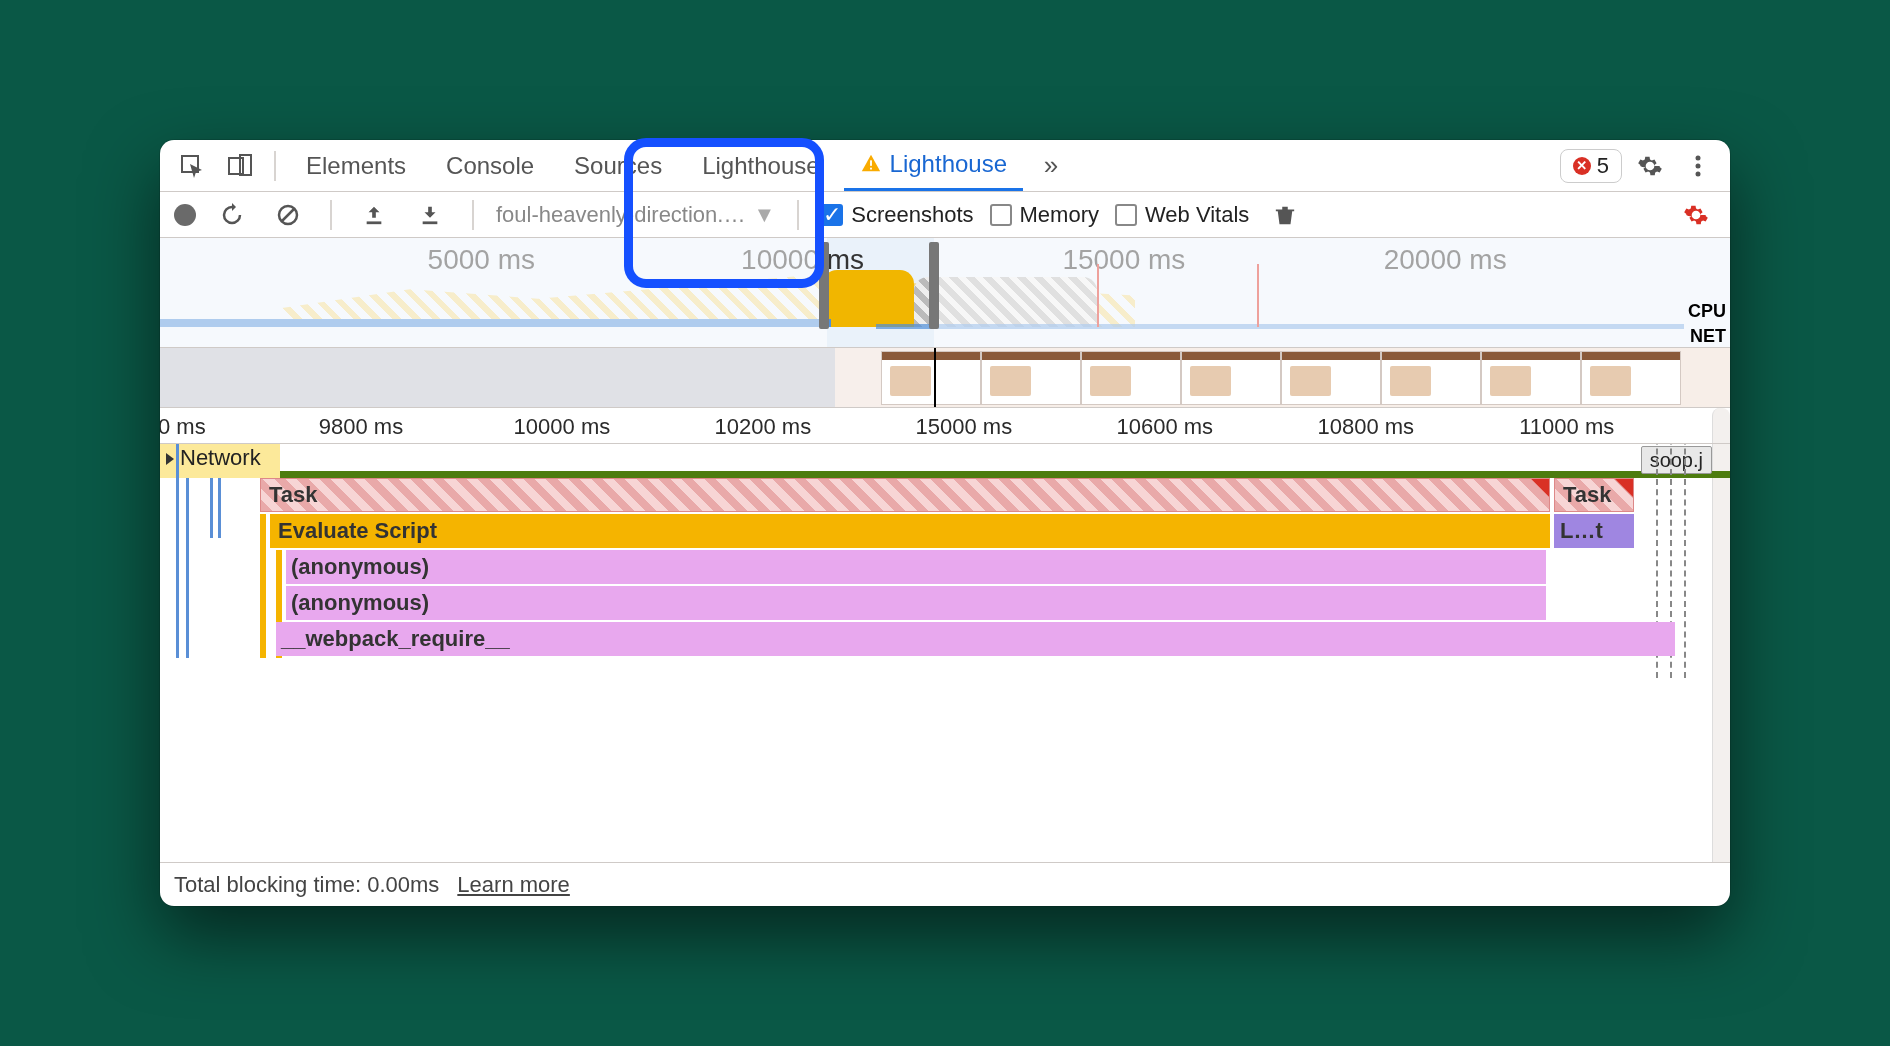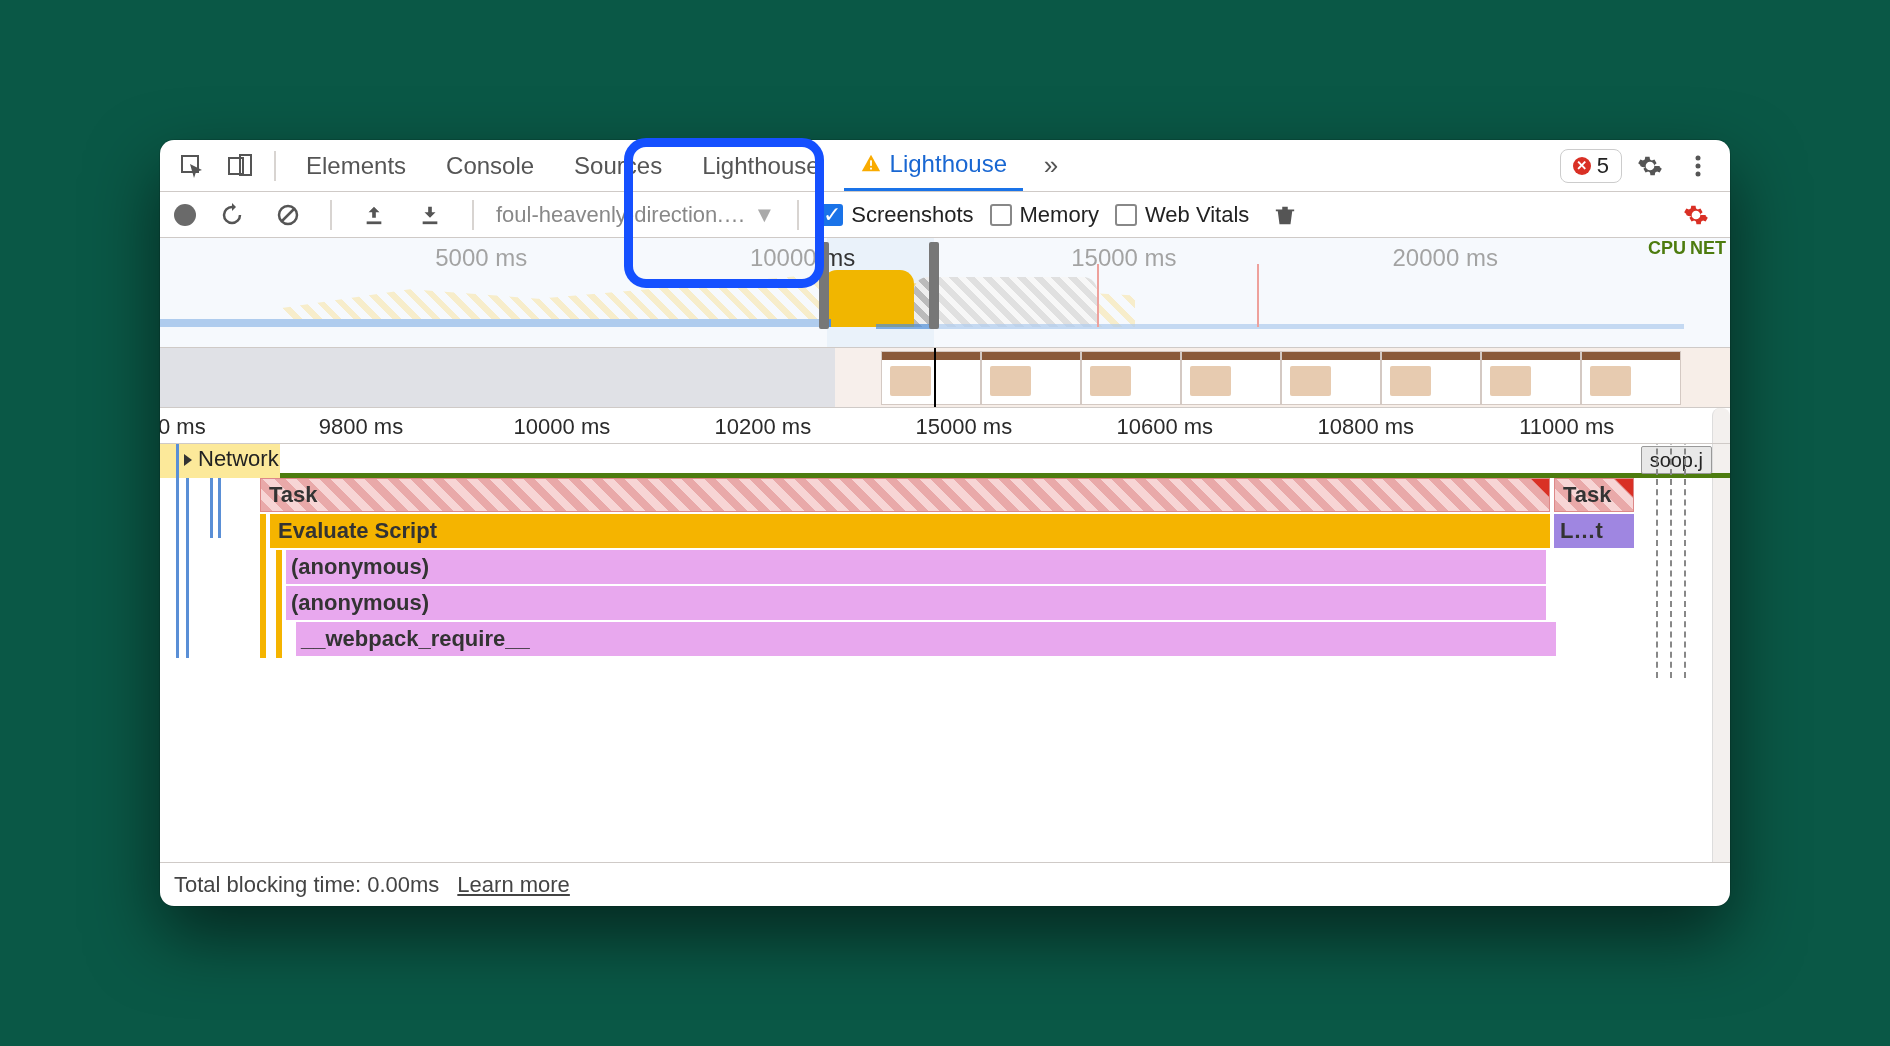--- a/index.html
+++ b/index.html
@@ -45,42 +45,42 @@
   
   .toolbar{height:46px;display:flex;align-items:center;padding:0 14px;gap:16px;border-bottom:1px solid #cfcac7;}
   .record-btn{width:22px;height:22px;border-radius:50%;background:#6a6a6a;}
   .sel{color:#888;font-size:22px;display:flex;align-items:center;gap:8px;}
   .chk{display:flex;align-items:center;gap:8px;font-size:22px;}
   .chk .box{width:22px;height:22px;border:2px solid #888;border-radius:3px;display:flex;align-items:center;justify-content:center;}
   .chk .box.checked{background:#1a73e8;border-color:#1a73e8;color:#fff;}
   
   .overview {height:110px;position:relative;background:#eaf2fa;border-bottom:1px solid #cfcac7;}
   .overview .ticks{position:absolute;top:6px;left:0;right:40px;height:20px;}
-  .overview .ticks span{position:absolute;font-size:24px;color:#333;transform:translateX(-50%);}
-  .overview .labels{position:absolute;right:4px;top:0;bottom:0;width:46px;display:flex;flex-direction:row;justify-content:flex-end;gap:4px;font-weight:700;font-size:18px;color:#4d7c0f;text-align:right;}
+  .overview .ticks span{position:absolute;font-size:28px;color:#333;transform:translateX(-50%);}
+  .overview .labels{position:absolute;right:4px;top:0;bottom:0;width:46px;display:flex;flex-direction:column;justify-content:flex-end;gap:4px;font-weight:700;font-size:18px;color:#000000;text-align:right;}
   .overview .cpu{position:absolute;left:0;right:46px;top:26px;bottom:20px;}
   .ov-stripes{position:absolute;inset:0;
     background:repeating-linear-gradient(45deg, rgba(241,194,50,.55) 0 6px, transparent 6px 14px);}
   .ov-yel{position:absolute;background:#f1b600;border-radius:14px 14px 0 0;}
   .ov-gray{position:absolute;background:repeating-linear-gradient(45deg,#bbb 0 6px,#eee 6px 12px);border-radius:14px 14px 0 0;}
   .ov-blue{position:absolute;height:8px;background:#4f8fd9;bottom:0;}
   .ov-redline{position:absolute;width:2px;background:#d93025;top:0;bottom:0;}
   .ov-handle{position:absolute;top:4px;bottom:18px;width:10px;background:#777;border-radius:2px;}
   .ov-mask{position:absolute;top:0;bottom:0;background:rgba(255,255,255,.55);}
   
   .thumbs{height:60px; background:#f7efeb;border-bottom:1px solid #cfcac7;display:flex;align-items:center;overflow:hidden;padding-left:80px;gap:0;}
   .thumb{height:54px;width:100px;border:1px solid #d4c9c3;background:#fff;position:relative;flex:0 0 auto;}
   .thumb .bar{position:absolute;top:0;left:0;right:0;height:8px;background:#8a5a3a;}
   .thumb .blk{position:absolute;background:#e7cbb0;left:8px;right:50%;top:14px;bottom:8px;border-radius:2px;}
   
   .ruler{height:36px;border-bottom:1px solid #cfcac7;display:flex;position:relative;}
   .ruler span{position:absolute;top:6px;font-size:22px;color:#2b2b2b;transform:translateX(-50%);}
   
   .flame{flex:1;position:relative;background:#fff;overflow:hidden;}
-  .group-row{display:flex;align-items:center;height:34px;border-bottom:5px solid #4d7c0f;padding-left:24px;font-size:22px;}
+  .group-row{display:flex;align-items:center;height:34px;border-bottom:7px solid #4d7c0f;padding-left:6px;font-size:22px;}
   .tri{display:inline-block;width:0;height:0;border-left:8px solid #333;border-top:6px solid transparent;border-bottom:6px solid transparent;margin-right:6px;}
   .tri.down{transform:rotate(90deg);}
   .net-row-bg{position:absolute;left:0;right:18px;top:0;height:34px;background:#fce99a;width:120px;}
   .filepill{position:absolute;right:18px;top:2px;height:28px;background:#e8e8e8;border:1px solid #999;border-radius:2px;padding:0 8px;font-size:20px;display:flex;align-items:center;}
   .main-row{height:36px;display:flex;align-items:center;font-size:24px;color:#333;padding-left:6px;}
   .track{position:relative;height:36px;font-weight:bold;}
   .bar-task{position:absolute;height:34px;background:repeating-linear-gradient(45deg,#e9a9a9 0 8px,#f7d5d5 8px 16px);color:#333;font-size:22px;padding-left:8px;display:flex;align-items:center;overflow:hidden;border:1px solid #d88;}
   .bar-task .corner{position:absolute;top:0;right:0;width:0;height:0;border-top:18px solid #d93025;border-left:18px solid transparent;}
   .bar-orange{position:absolute;height:34px;background:#f5b400;color:#333;font-size:22px;padding-left:8px;display:flex;align-items:center;overflow:hidden;}
   .bar-purple{position:absolute;height:34px;background:#9f86e1;color:#333;font-size:22px;padding-left:6px;display:flex;align-items:center;overflow:hidden;}
@@ -342,21 +342,21 @@
           <div class="bar-pink" style="left:126px;width:1260px;">
               <span>(anonymous)</span>
             </div>
         </div>
         <div class="track">
           <div class="bar-pink" style="left:126px;width:1260px;">
               <span>(anonymous)</span>
             </div>
         </div>
         <div class="track">
-          <div class="bar-pink" style="left:136px;width:1260px;">
+          <div class="bar-pink" style="left:116px;width:1399px;">
               <span>__webpack_require__</span>
             </div>
         </div>
       </div>
     </div>
 
     <div class="footer">
       <span>Total blocking time: 0.00ms</span>
       <a href="#">Learn more</a>
     </div>

